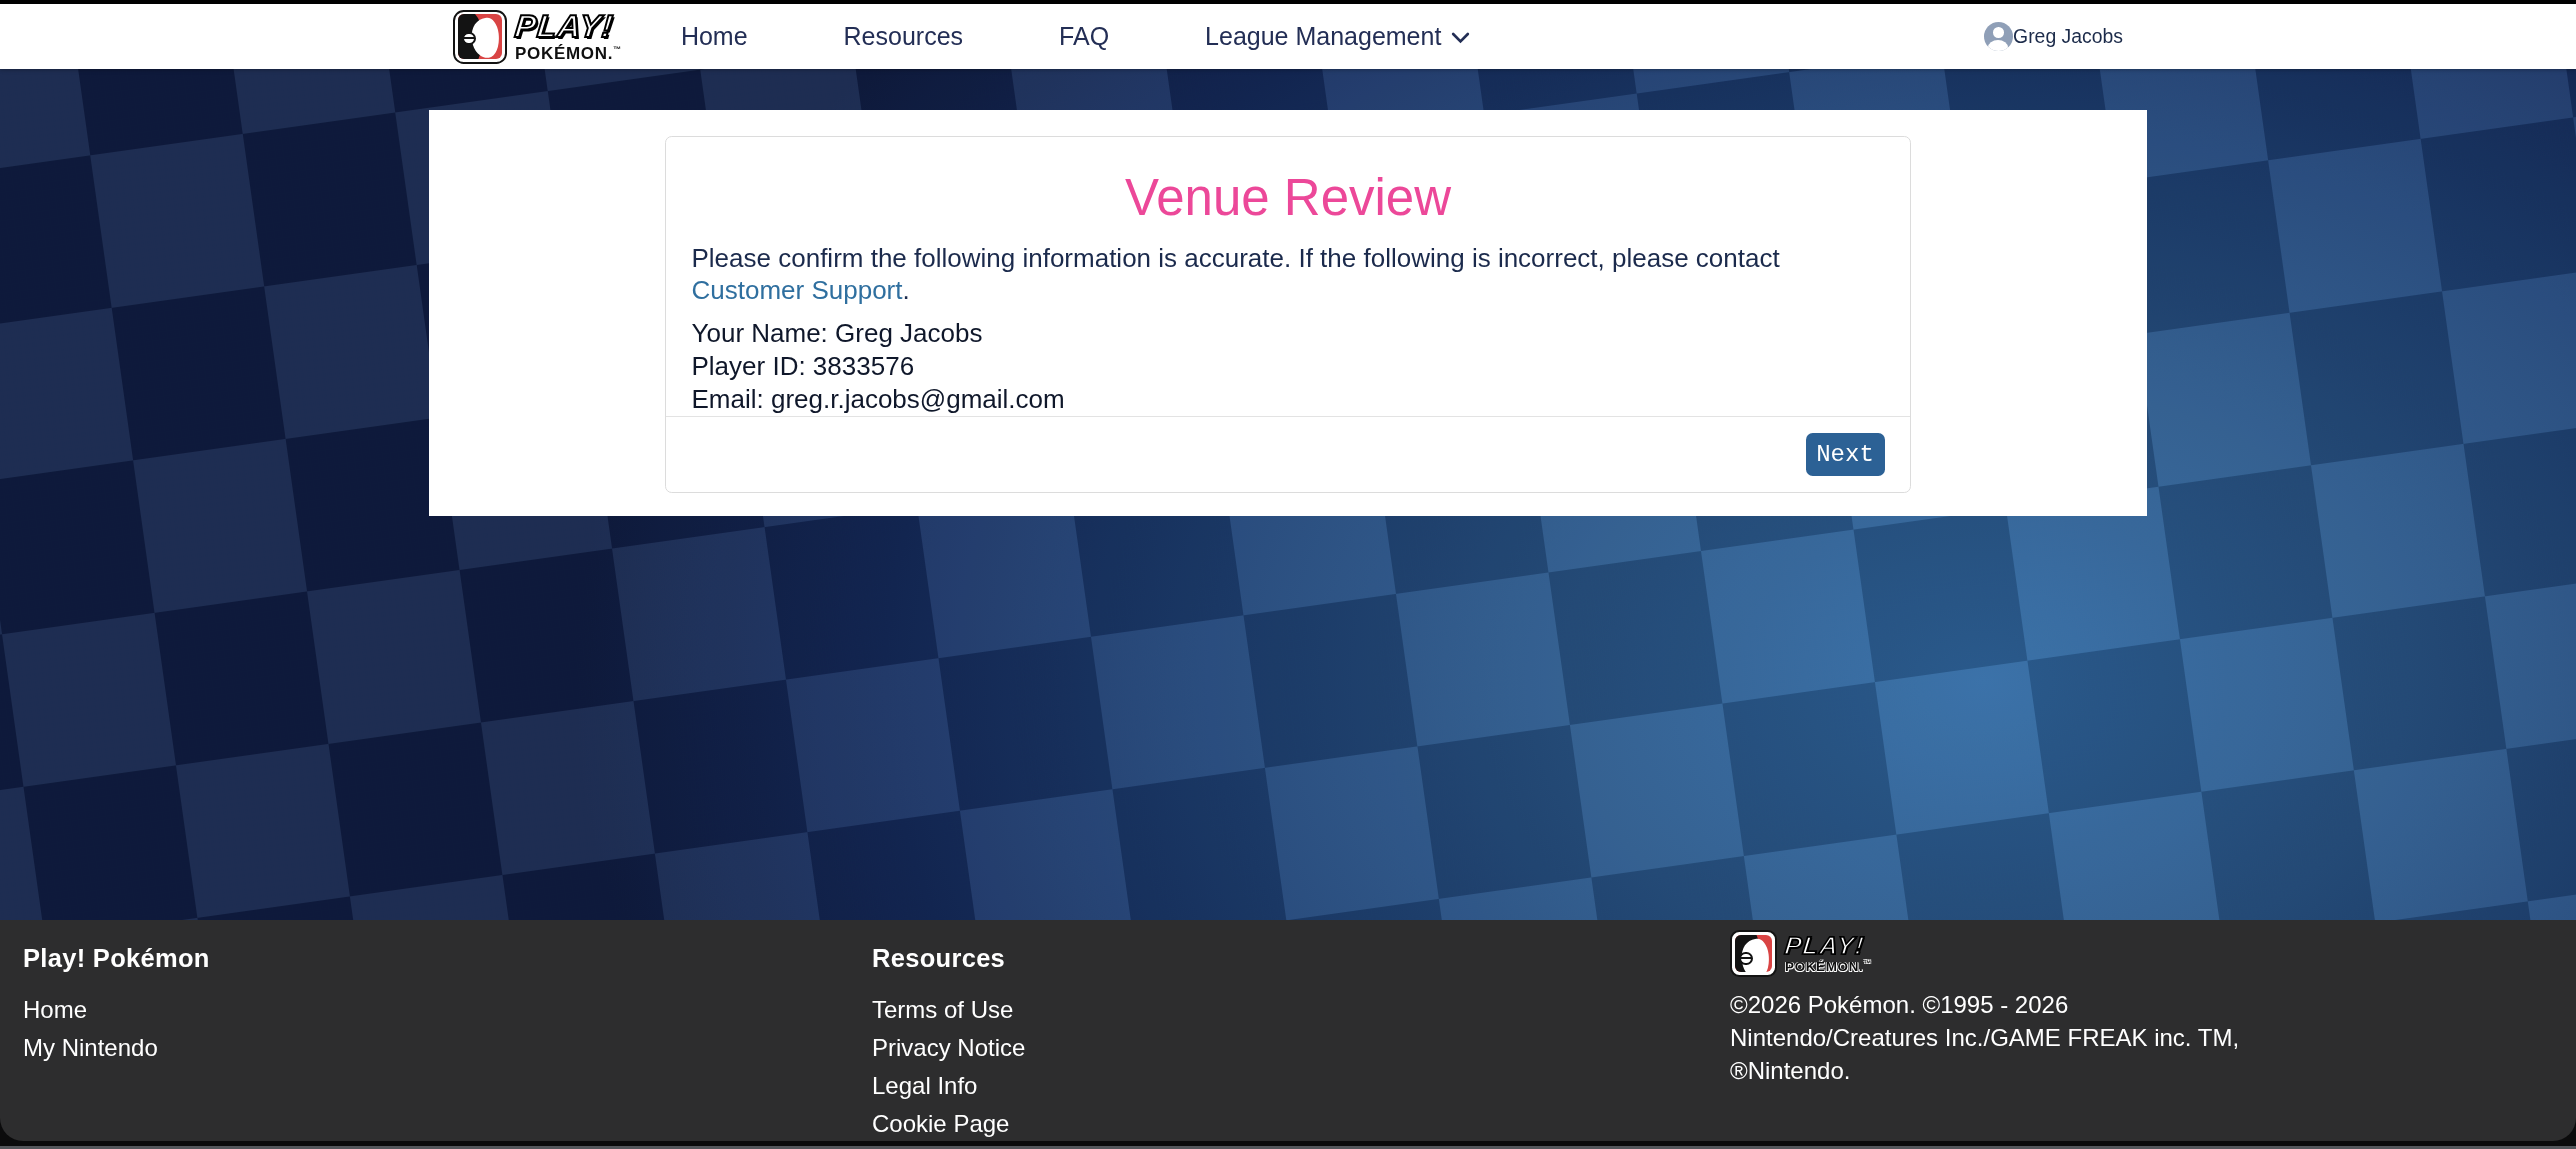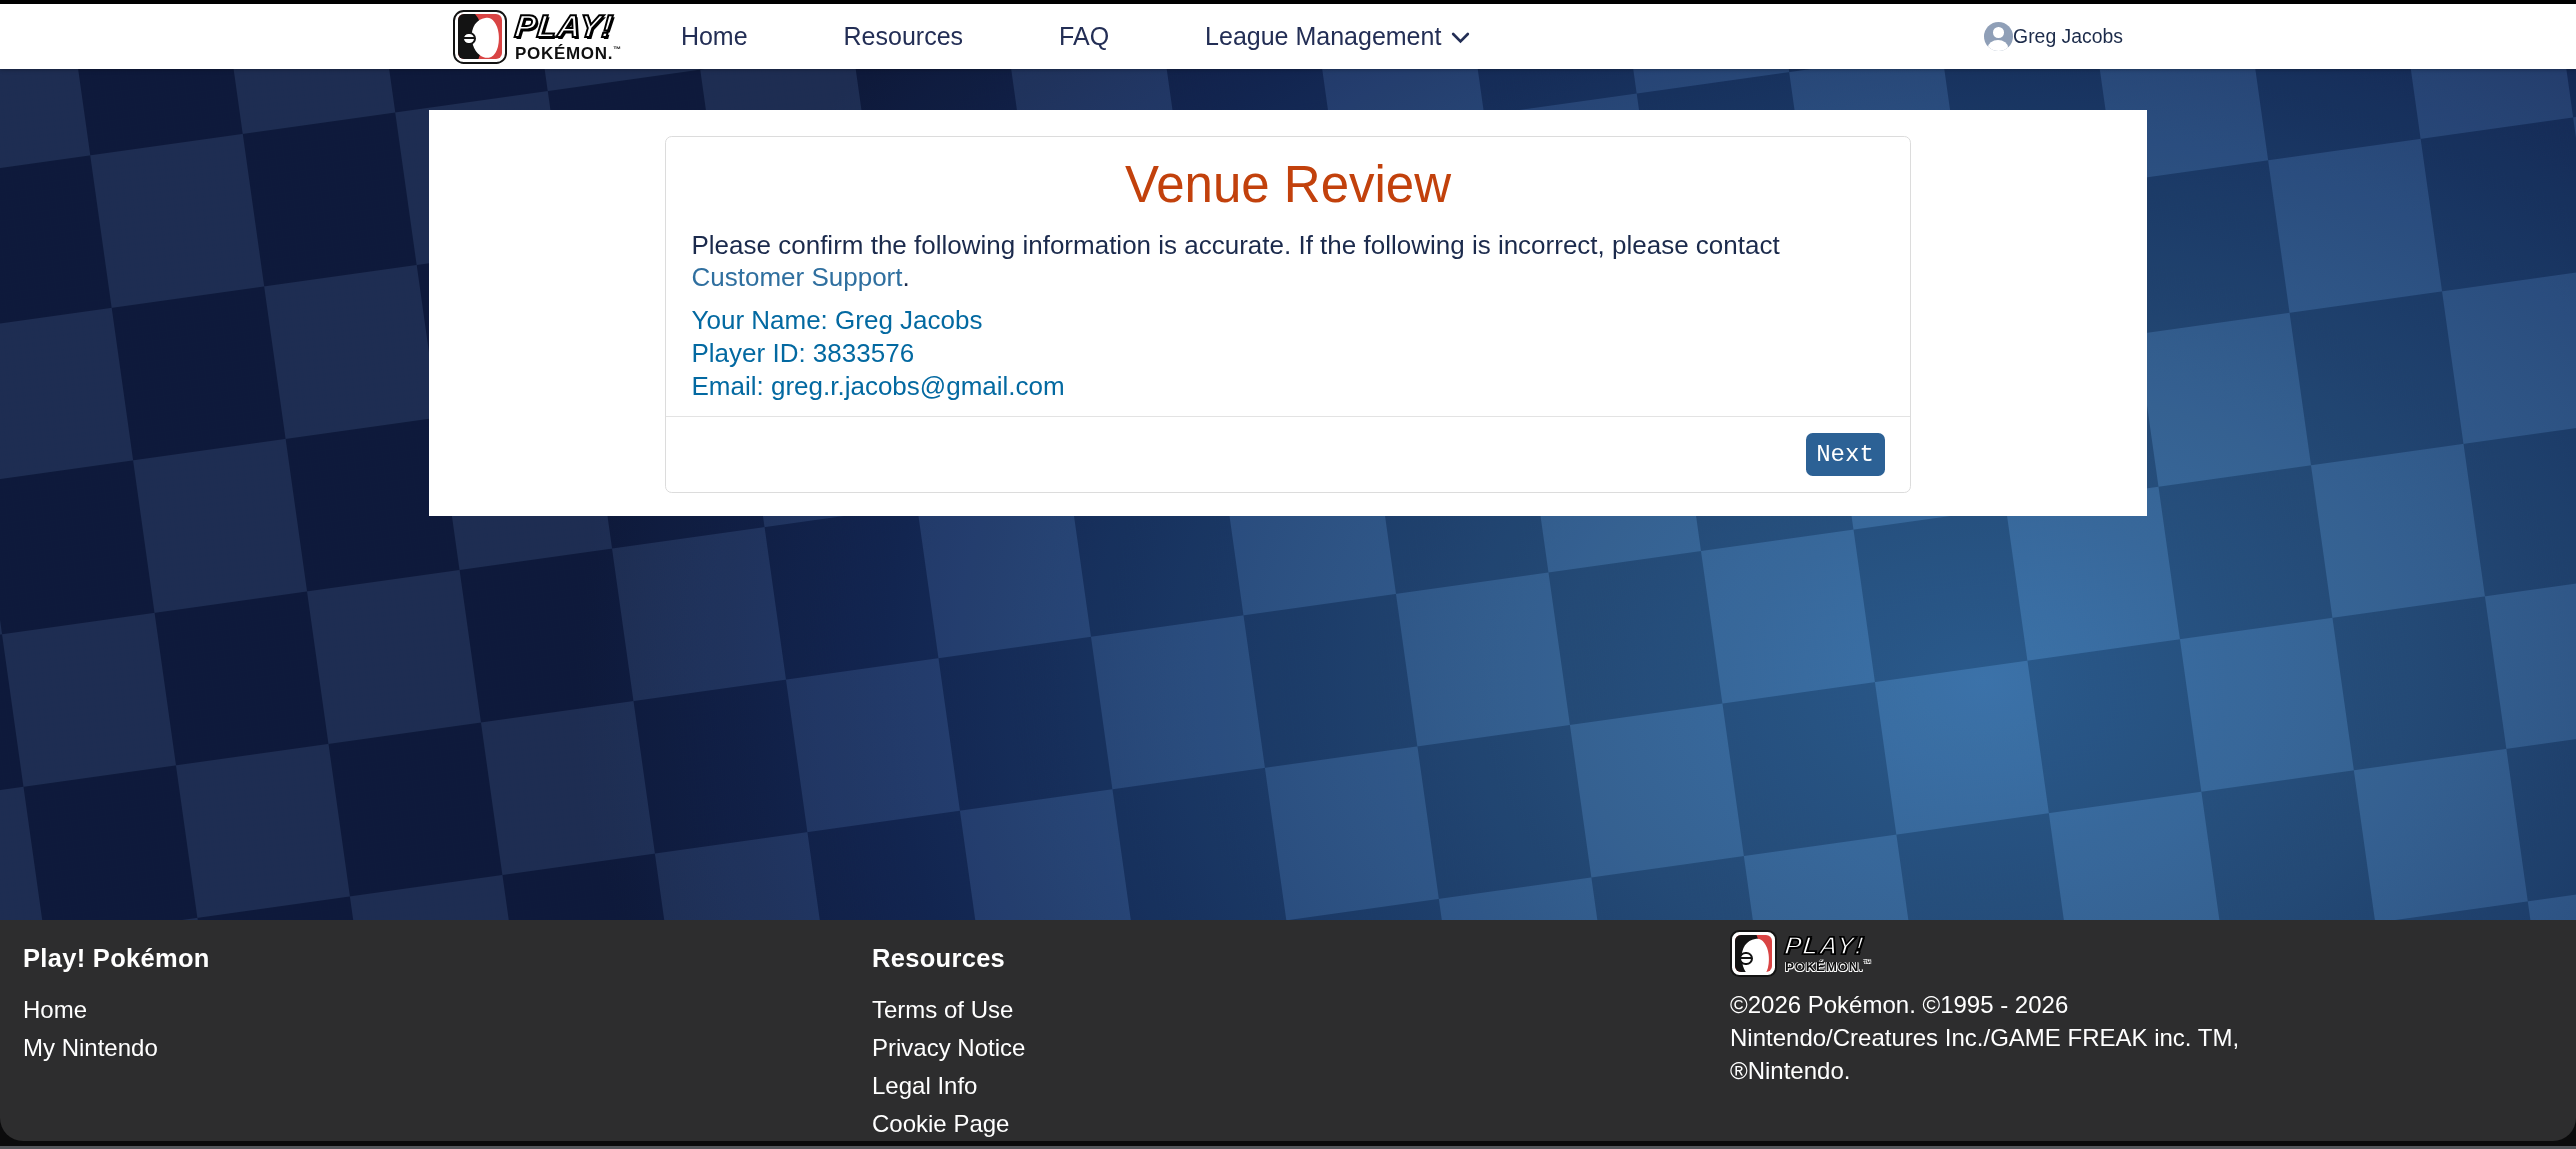--- a/index.html
+++ b/index.html
@@ -59,25 +59,25 @@
                                         rgba(150,195,255,0.10) 180deg 270deg,
                                         rgba(5,13,42,0.17) 270deg 360deg);
         background-size:308px 308px; transform:rotate(-8deg); }
 
   
   .card { position:absolute; left:429px; top:41px; width:1718px; height:406px; background:#fff; }
   .panel { position:absolute; left:236px; top:26px; width:1246px; height:357px;
            background:#fff; border:1.3px solid #dcdcdc; border-radius:6.7px;
            display:flex; flex-direction:column; }
   .panel-body { flex:1; padding:0 25.5px; }
-  .page-title { margin-top:20px; text-align:center; font-size:51px; font-weight:400;
-                color:#c2410c; line-height:1.1; }
+  .page-title { margin-top:33px; text-align:center; font-size:51px; font-weight:400;
+                color:#ec4899; line-height:1.1; }
   .intro { margin-top:16px; font-size:26px; color:#1b2a4c; line-height:32px; }
   .intro a { color:#2f6f9f; text-decoration:none; cursor:pointer; }
-  .info { margin-top:11.4px; font-size:26px; color:#0369a1; line-height:33px; }
+  .info { margin-top:11.4px; font-size:26px; color:#0f172a; line-height:33px; }
   .panel-footer { height:76px; border-top:1.3px solid #e3e3e3; display:flex;
                   align-items:center; justify-content:flex-end; padding:0 25.5px; }
   .next-btn { width:79px; height:43px; background:#2c6195; color:#fff; border:none;
               border-radius:6.7px; font-size:24px; font-family:Liberation Mono, monospace; cursor:pointer; }
 
   
   .footer-wrap { position:relative; height:229px; background:#0b0b0c; }
   .site-footer { position:relative; height:221px; background:#2d2d2e;
                  border-radius:0 0 23px 23px; color:#fff; }
   .fcol { position:absolute; top:23.5px; }

